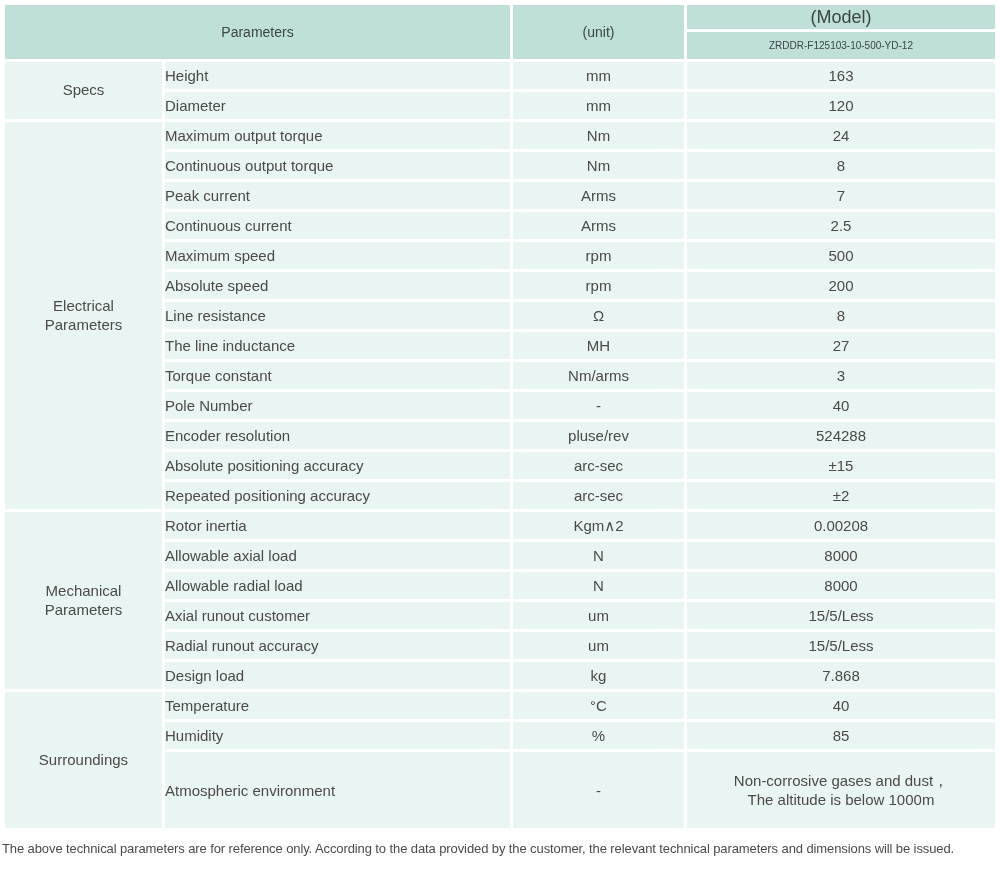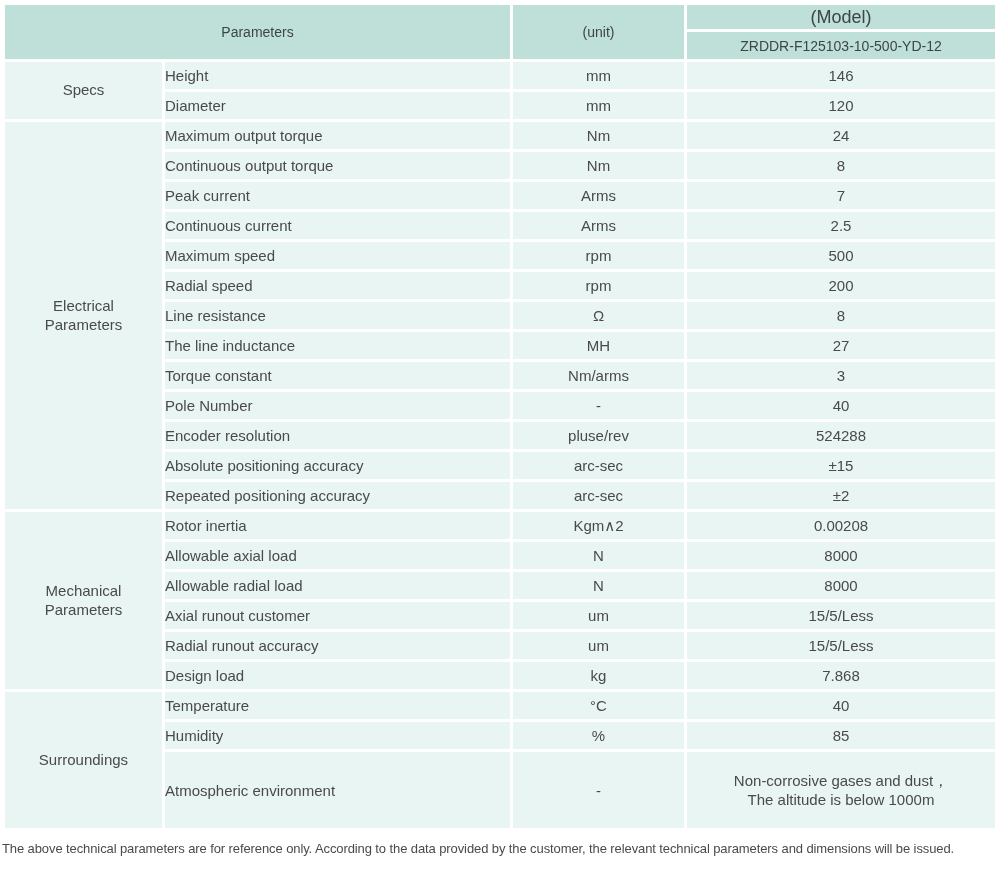--- a/index.html
+++ b/index.html
@@ -31,21 +31,21 @@
     text-align:center;
     vertical-align:middle;
     overflow:hidden;
   }
   thead th{
     background:var(--header-bg);
     color:#3e4547;
   }
   th.h-main{font-size:14px;}
   th.h-model-label{font-size:18px;height:24px;}
-  th.h-model-value{font-size:14px;height:27px;}
+  th.h-model-value{font-size:10px;height:27px;}
   tbody td{
     background:var(--row-bg);
     font-size:15px;
     height:27px;
   }
   td.group-cell{
     padding:0 25px;
     line-height:1.25;
     margin-left:36px;
   }
@@ -82,21 +82,21 @@
     <tr>
       <th class="h-model-value">ZRDDR-F125103-10-500-YD-12</th>
     </tr>
   </thead>
   <tbody>
 
     <tr>
       <td class="group-cell" rowspan="2">Specs</td>
       <td class="param-cell">Height</td>
       <td class="unit-cell">mm</td>
-      <td class="value-cell">146</td>
+      <td class="value-cell">163</td>
     </tr>
     <tr>
       <td class="param-cell">Diameter</td>
       <td class="unit-cell">mm</td>
       <td class="value-cell">120</td>
     </tr>
 
     <tr>
       <td class="group-cell" rowspan="13">Electrical Parameters</td>
       <td class="param-cell">Maximum output torque</td>
@@ -117,21 +117,21 @@
       <td class="param-cell">Continuous current</td>
       <td class="unit-cell">Arms</td>
       <td class="value-cell">2.5</td>
     </tr>
     <tr>
       <td class="param-cell">Maximum speed</td>
       <td class="unit-cell">rpm</td>
       <td class="value-cell">500</td>
     </tr>
     <tr>
-      <td class="param-cell">Radial speed</td>
+      <td class="param-cell">Absolute speed</td>
       <td class="unit-cell">rpm</td>
       <td class="value-cell">200</td>
     </tr>
     <tr>
       <td class="param-cell">Line resistance</td>
       <td class="unit-cell">Ω</td>
       <td class="value-cell">8</td>
     </tr>
     <tr>
       <td class="param-cell">The line inductance</td>

